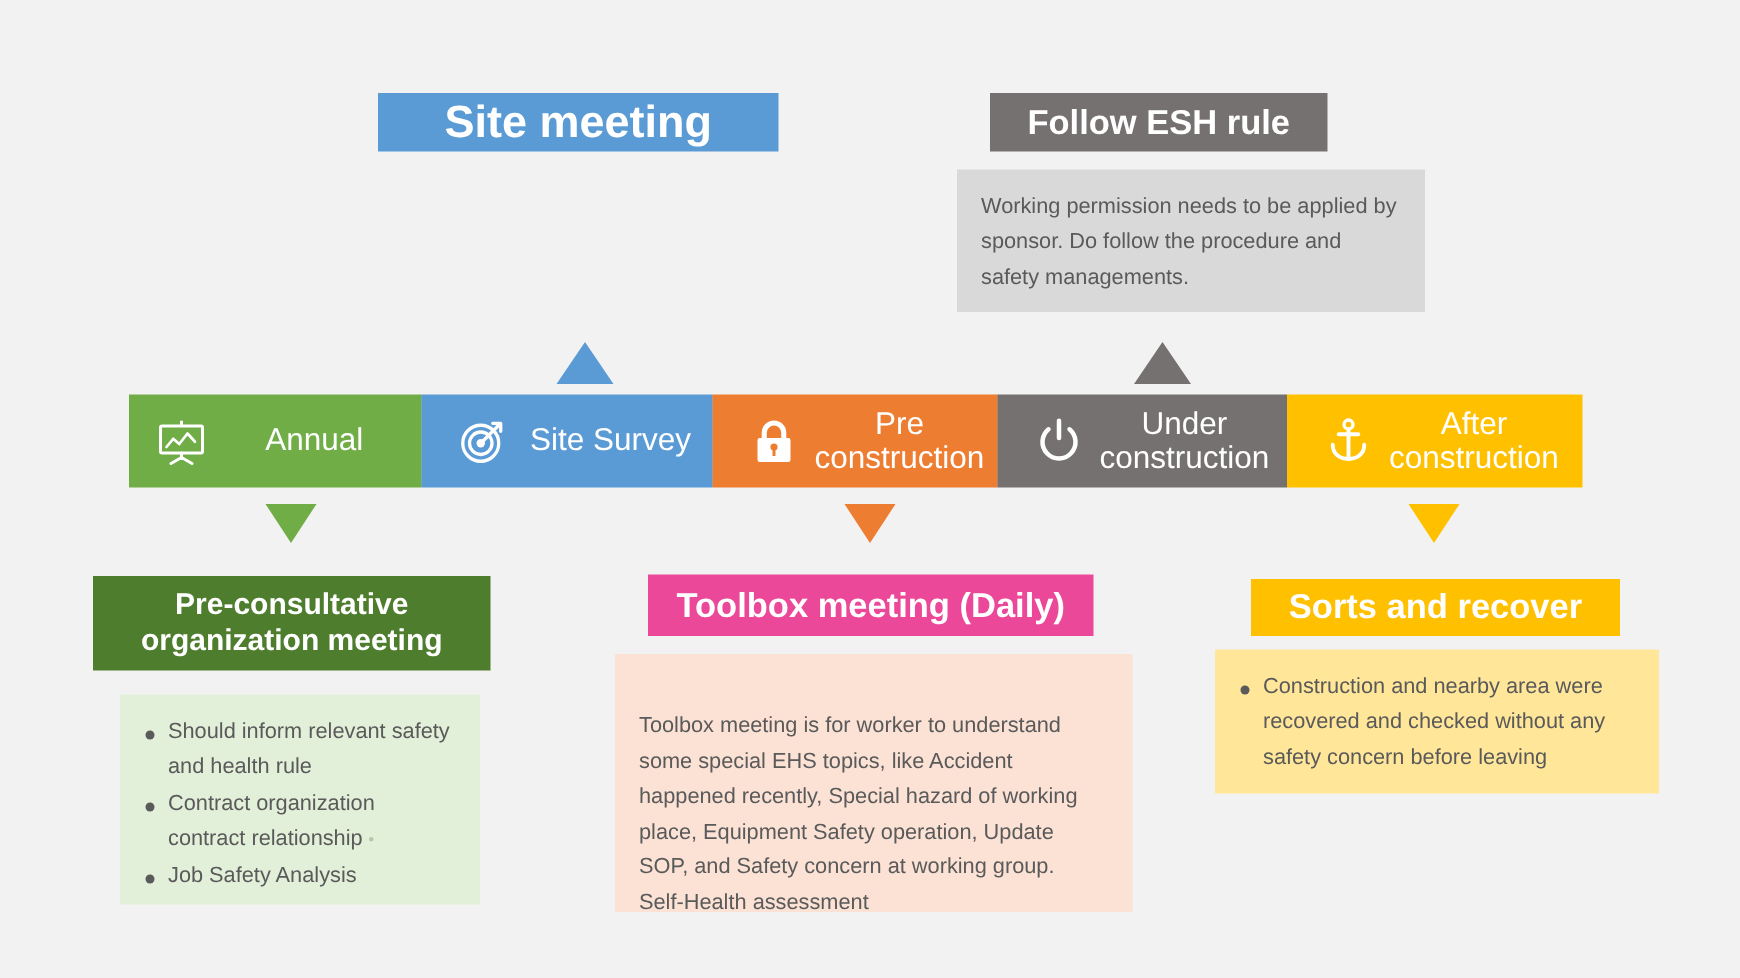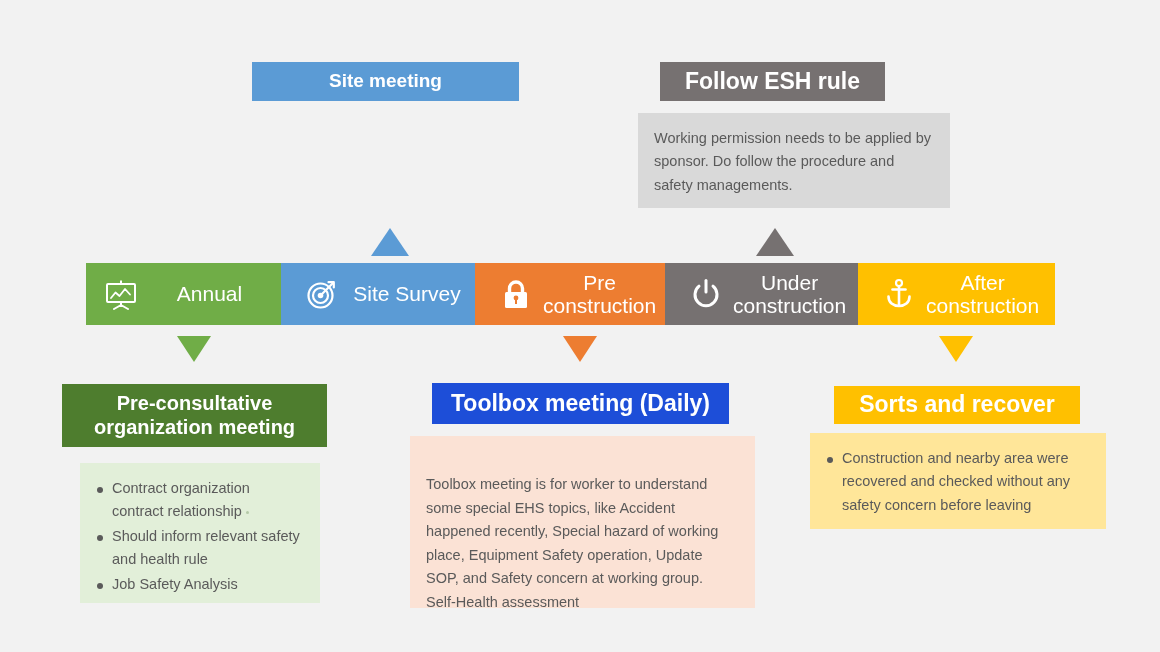--- a/index.html
+++ b/index.html
@@ -116,21 +116,21 @@
     border-bottom: 31px solid transparent;
     border-left-width: 22px;
     border-left-style: solid;
   }
 </style>
 </head>
 <body>
 
 <div id="stage">
 
-  <div class="hdr" style="left:252px; top:62px; width:267px; height:39px; background:#5b9bd5; font-size:19px;">
+  <div class="hdr" style="left:252px; top:62px; width:267px; height:39px; background:#5b9bd5; font-size:30px;">
     <span>Site meeting</span>
   </div>
   <div class="tri tri-up" style="left:371px; top:228px; border-bottom:28px solid #5b9bd5;"></div>
 
   <div class="hdr" style="left:660px; top:62px; width:225px; height:39px; background:#767171; font-size:23px;">
     <span>Follow ESH rule</span>
   </div>
   <div class="body" style="left:638px; top:113px; width:312px; height:95px; background:#d9d9d9; font-size:14.5px;">
     <span>Working permission needs to be applied by sponsor. Do follow the procedure and safety managements.</span>
   </div>
@@ -207,27 +207,27 @@
 
   <div class="tri tri-down" style="left:177px; top:336px; border-top:26px solid #70ad47;"></div>
   <div class="tri tri-down" style="left:563px; top:336px; border-top:26px solid #ed7d31;"></div>
   <div class="tri tri-down" style="left:939px; top:336px; border-top:26px solid #ffc000;"></div>
 
   <div class="hdr" style="left:62px; top:384px; width:265px; height:63px; background:#4e7d2e; font-size:20px;">
     <span>Pre-consultative organization meeting</span>
   </div>
   <div class="body" style="left:80px; top:463px; width:240px; height:140px; background:#e2efd9; font-size:14.5px;">
     <ul>
+      <li><span>Should inform relevant safety and health rule</span></li>
       <li><span>Contract organization contract relationship</span><span class="tiny-dot"></span></li>
-      <li><span>Should inform relevant safety and health rule</span></li>
       <li><span>Job Safety Analysis</span></li>
     </ul>
   </div>
 
-  <div class="hdr" style="left:432px; top:383px; width:297px; height:41px; background:#1d4ed8; font-size:23px;">
+  <div class="hdr" style="left:432px; top:383px; width:297px; height:41px; background:#ec4899; font-size:23px;">
     <span>Toolbox meeting (Daily)</span>
   </div>
   <div class="body" style="left:410px; top:436px; width:345px; height:172px; background:#fbe2d5; font-size:14.5px; white-space:pre-line;">
     <span>Toolbox meeting is for worker to understand some special EHS topics, like Accident happened recently, Special hazard of working place, Equipment Safety operation, Update SOP, and Safety concern at working group.
 Self-Health assessment</span>
   </div>
 
   <div class="hdr" style="left:834px; top:386px; width:246px; height:38px; background:#ffc000; font-size:23px;">
     <span>Sorts and recover</span>
   </div>

